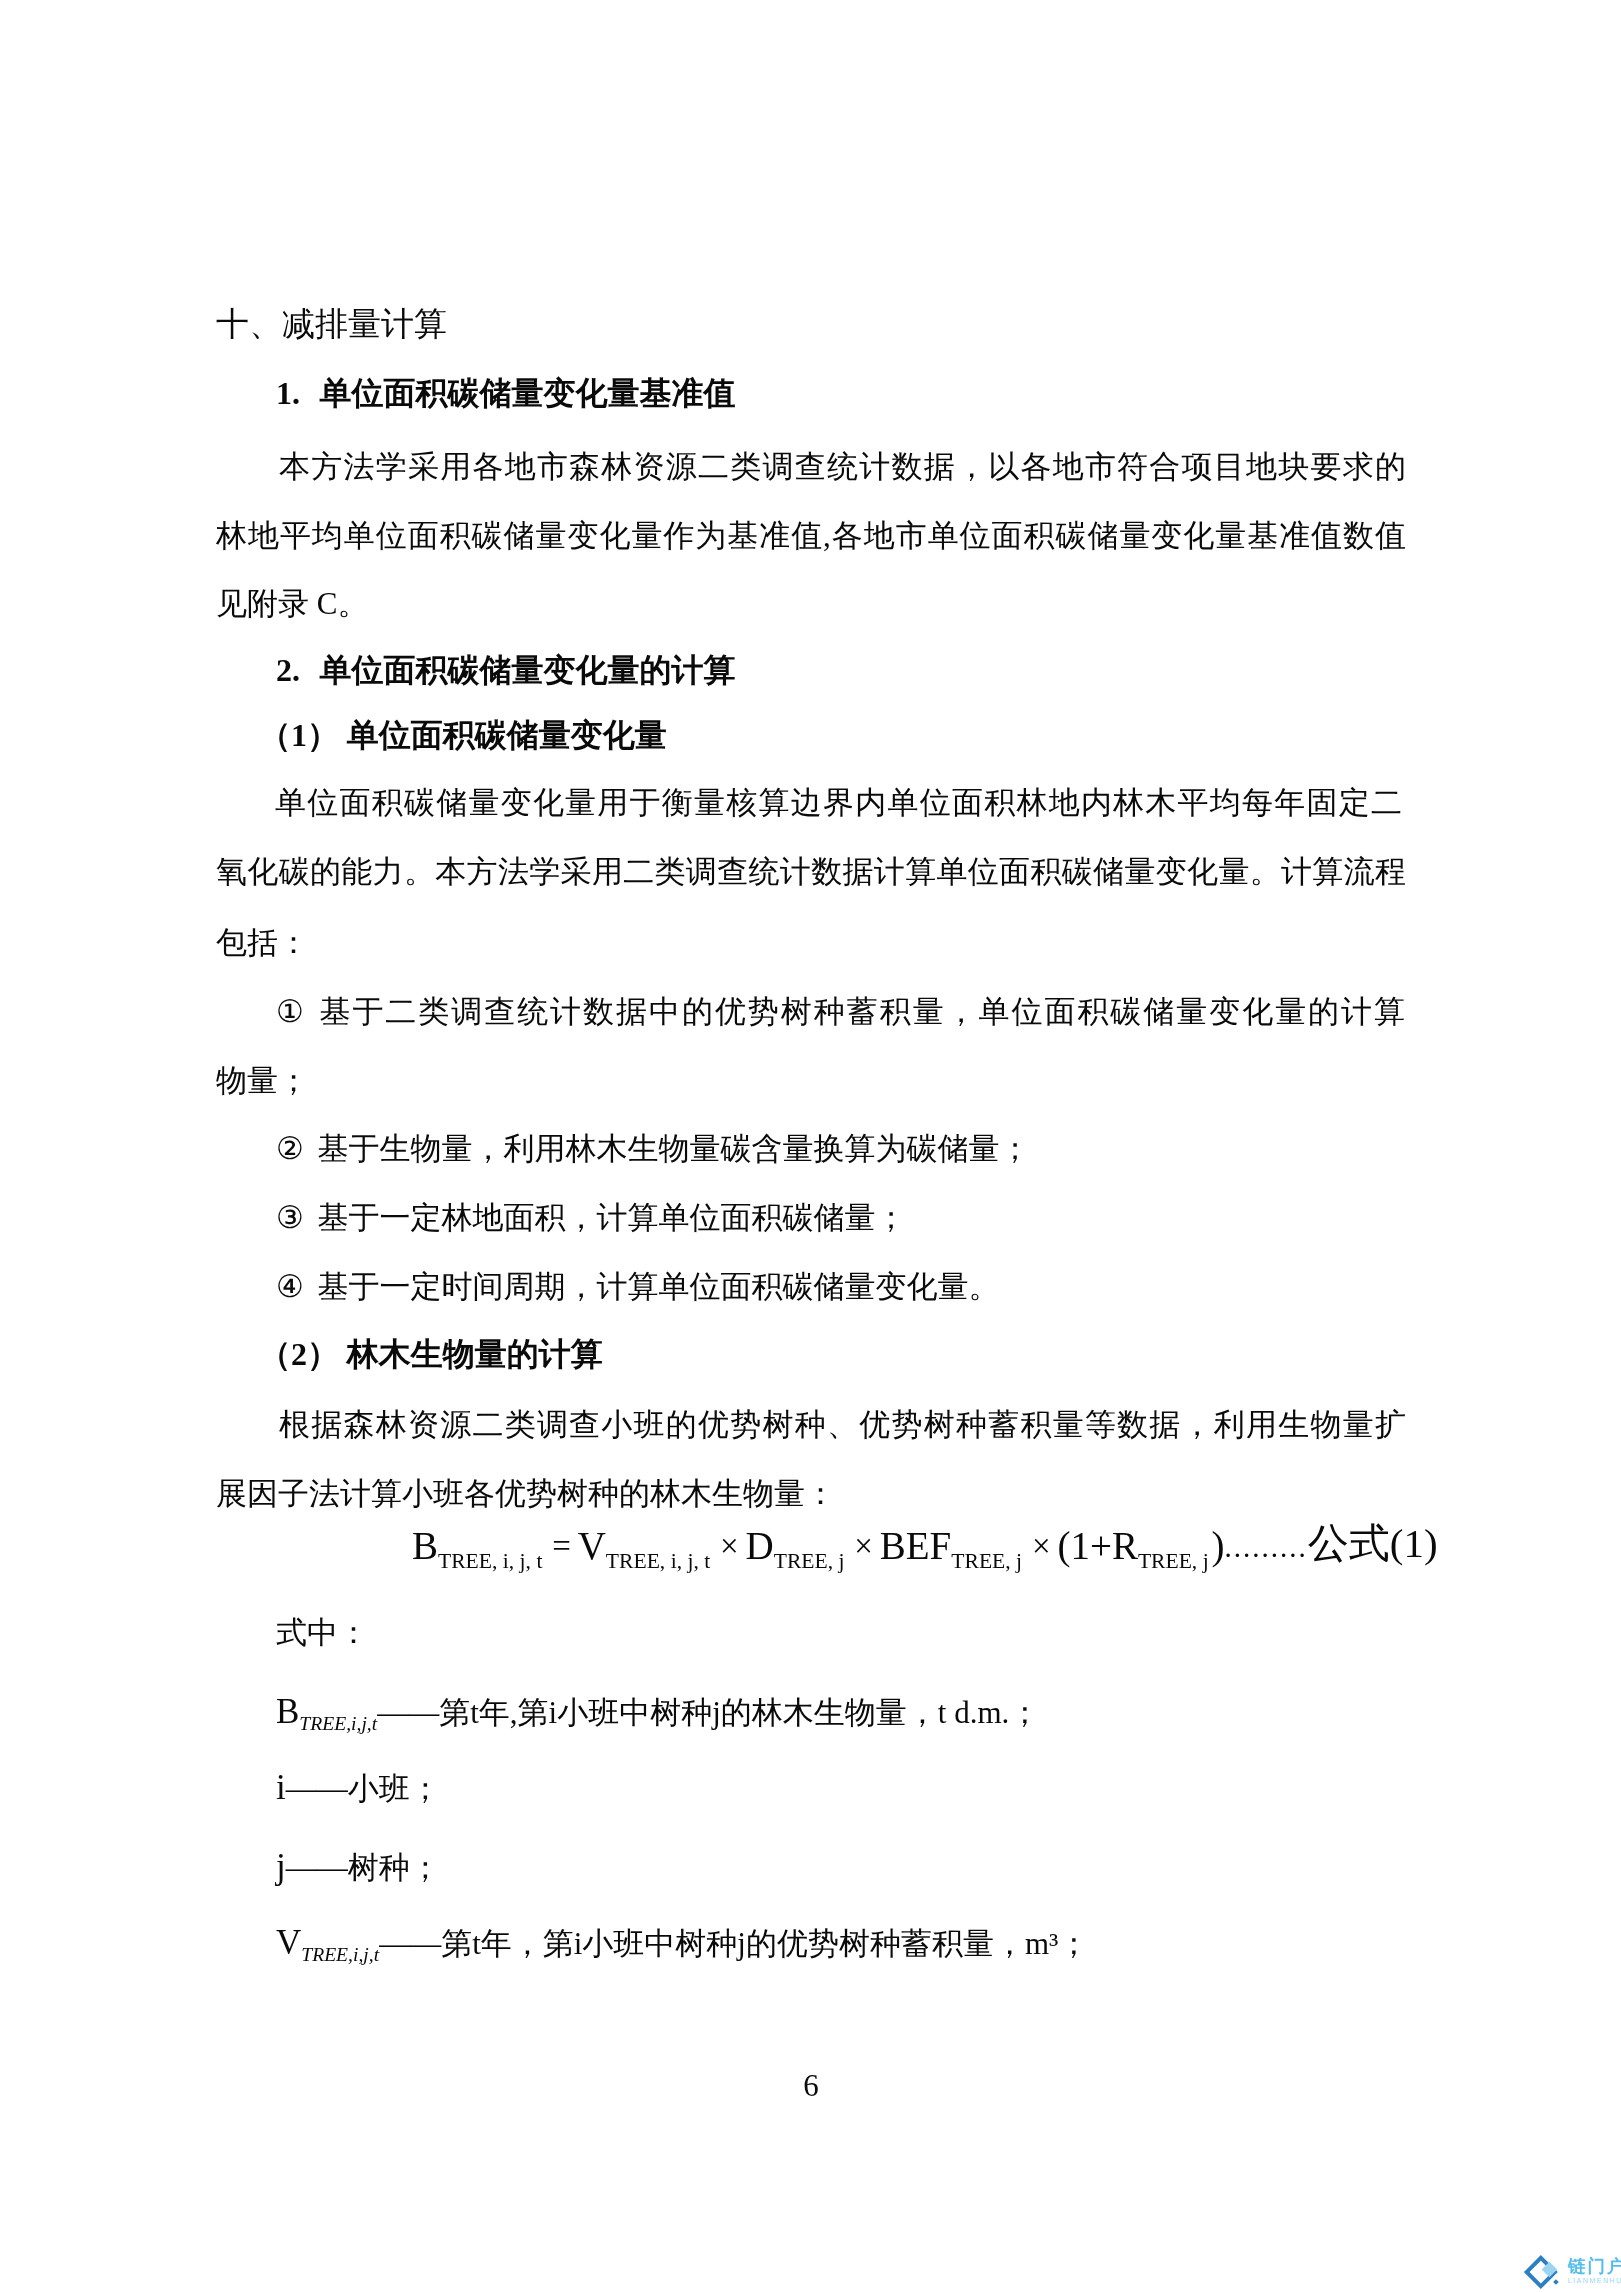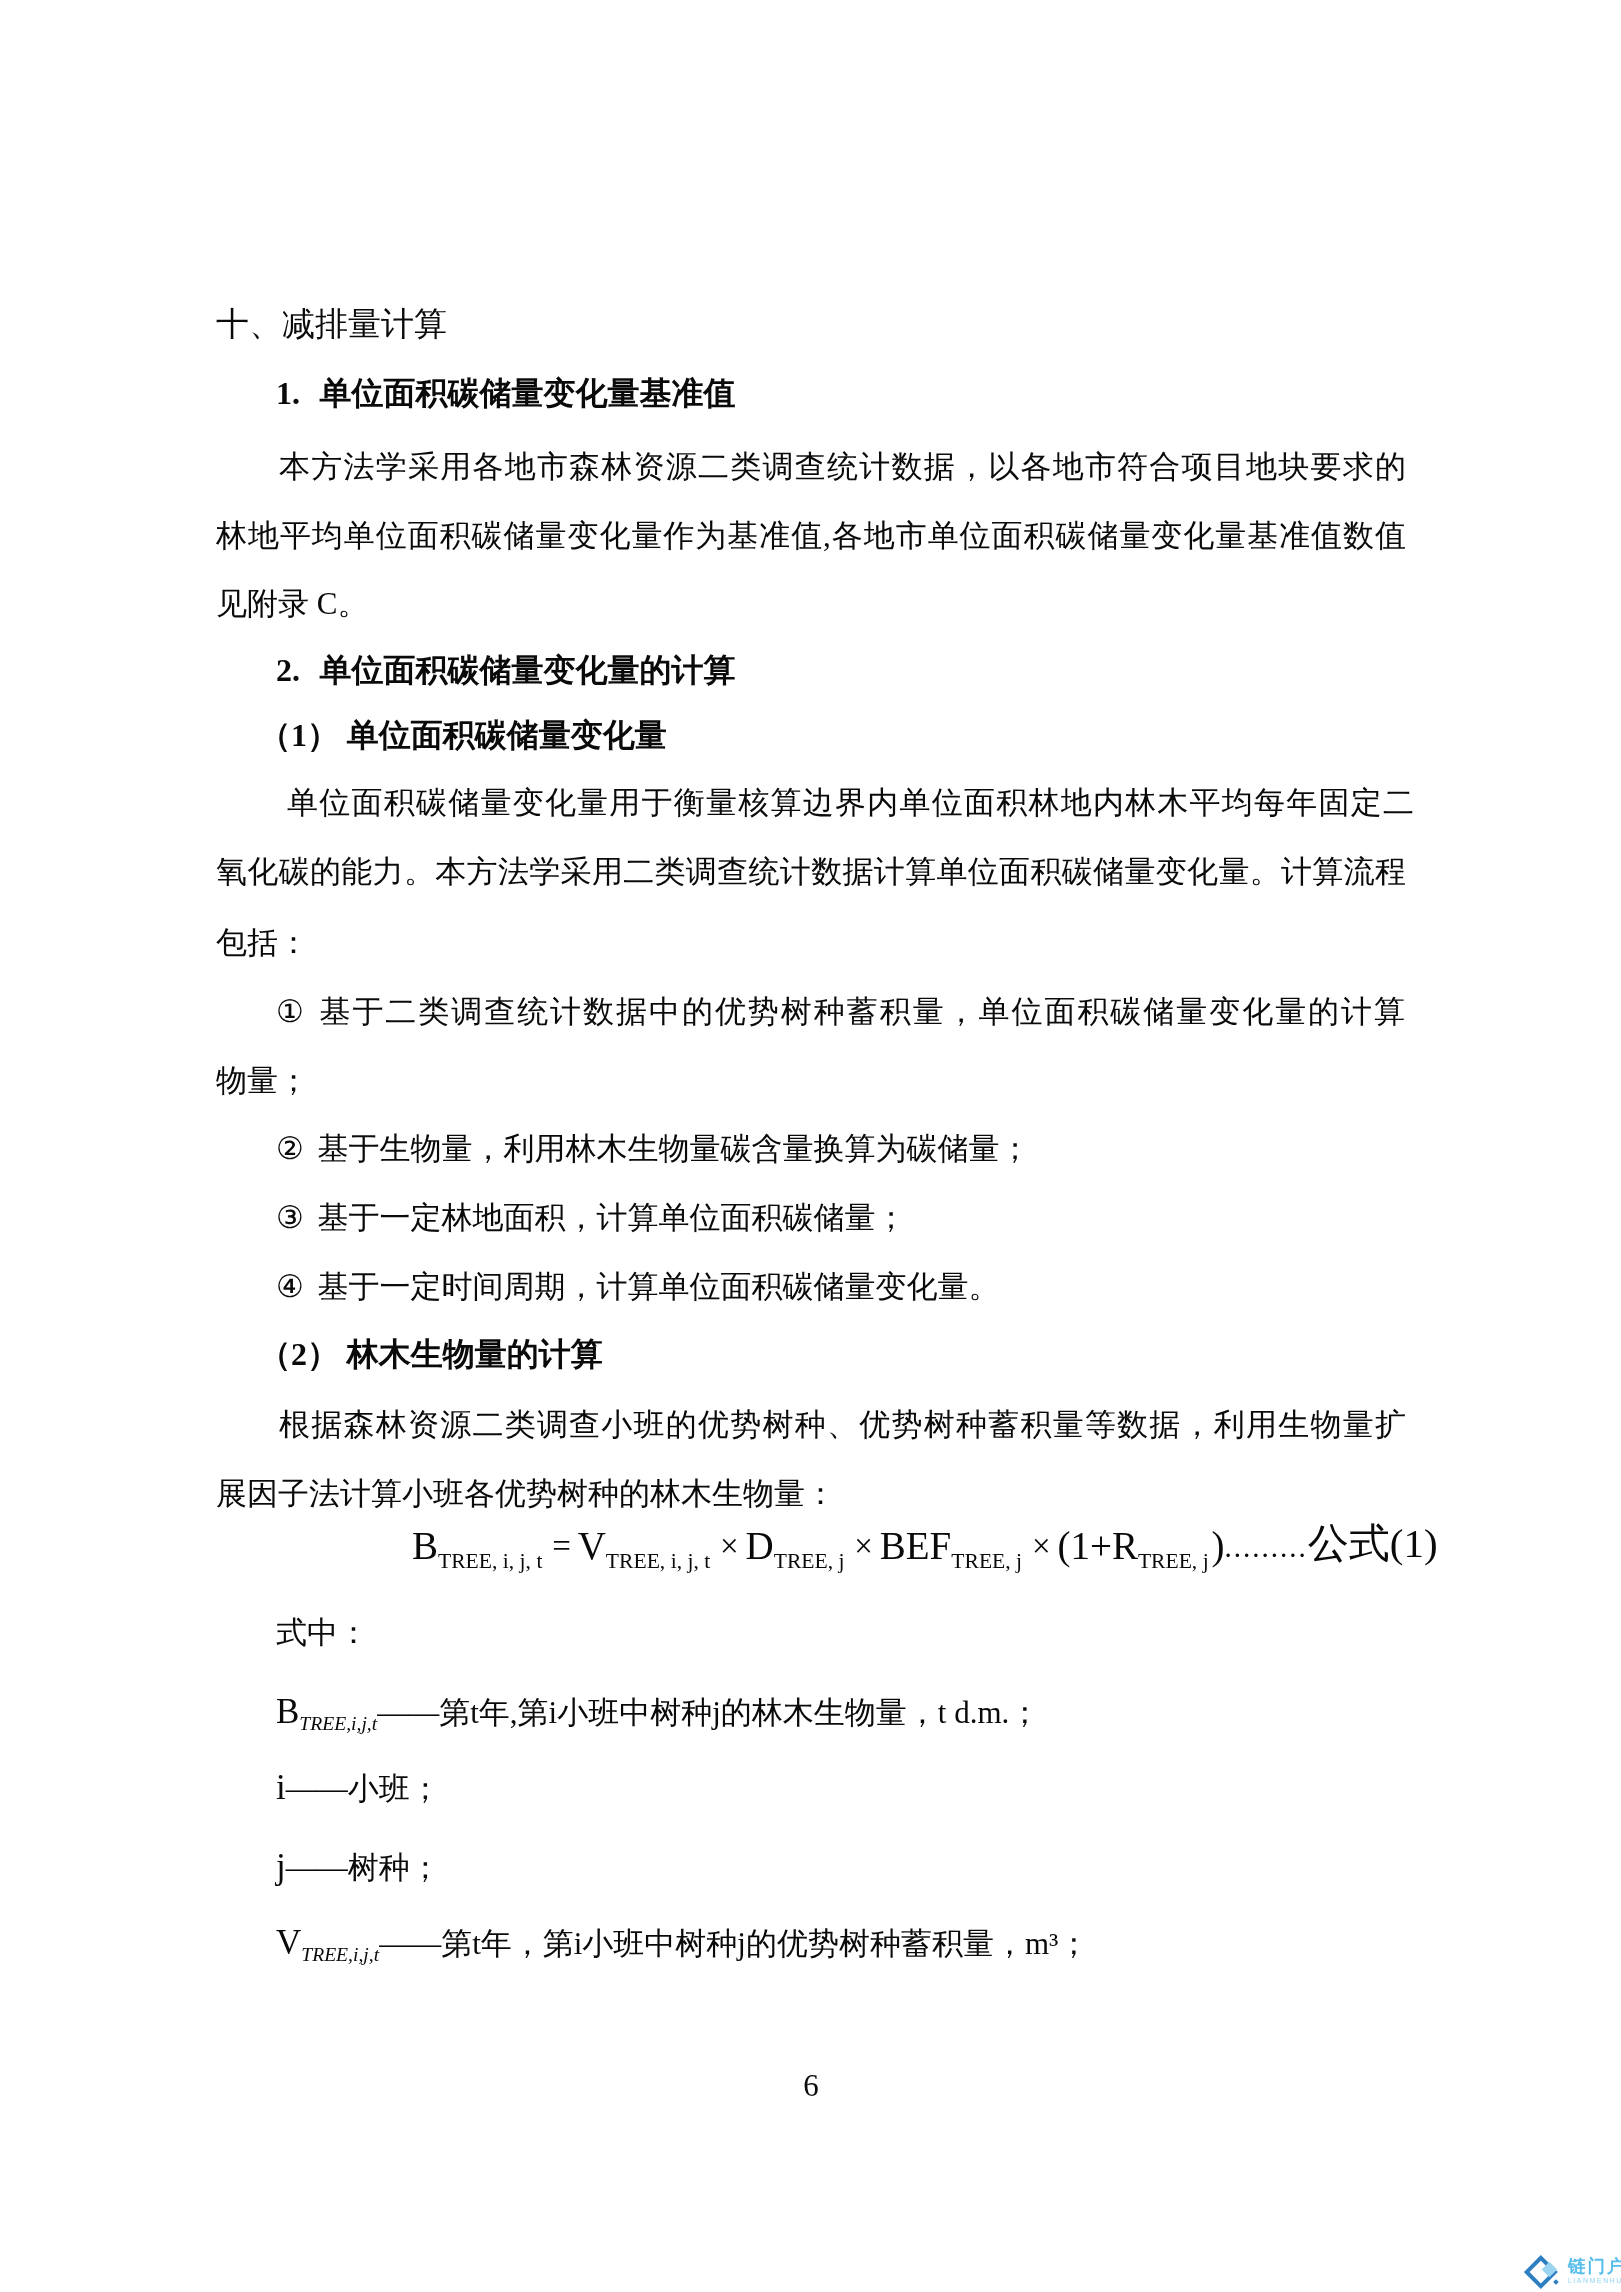--- a/index.html
+++ b/index.html
@@ -47,21 +47,21 @@
   <div class="ln h2" style="top:371px;left:276px"><span class="num">1.</span><span>单位面积碳储量变化量基准值</span></div>
 
   <div class="ln just indent" style="top:444px;left:216px">本方法学采用各地市森林资源二类调查统计数据，以各地市符合项目地块要求的</div>
   <div class="ln just" style="top:513px;left:216px">林地平均单位面积碳储量变化量作为基准值,各地市单位面积碳储量变化量基准值数值</div>
   <div class="ln" style="top:581px;left:216px">见附录 C。</div>
 
   <div class="ln h2" style="top:648px;left:276px"><span class="num">2.</span><span>单位面积碳储量变化量的计算</span></div>
 
   <div class="ln h2" style="top:713px;left:259px"><span class="pnum">（1）</span><span>单位面积碳储量变化量</span></div>
 
-  <div class="ln just indent" style="top:780px;left:224px">单位面积碳储量变化量用于衡量核算边界内单位面积林地内林木平均每年固定二</div>
+  <div class="ln just indent" style="top:780px;left:212px">单位面积碳储量变化量用于衡量核算边界内单位面积林地内林木平均每年固定二</div>
   <div class="ln just" style="top:849px;left:216px">氧化碳的能力。本方法学采用二类调查统计数据计算单位面积碳储量变化量。计算流程</div>
   <div class="ln" style="top:920px;left:216px">包括：</div>
 
   <div class="ln just" style="top:989px;left:276px;width:1129px"><span class="marker">①</span><span>基于二类调查统计数据中的优势树种蓄积量，单位面积碳储量变化量的计算</span></div>
   <div class="ln" style="top:1058px;left:216px">物量；</div>
 
   <div class="ln" style="top:1126px;left:276px"><span class="marker">②</span><span>基于生物量，利用林木生物量碳含量换算为碳储量；</span></div>
 
   <div class="ln" style="top:1195px;left:276px"><span class="marker">③</span><span>基于一定林地面积，计算单位面积碳储量；</span></div>
 

